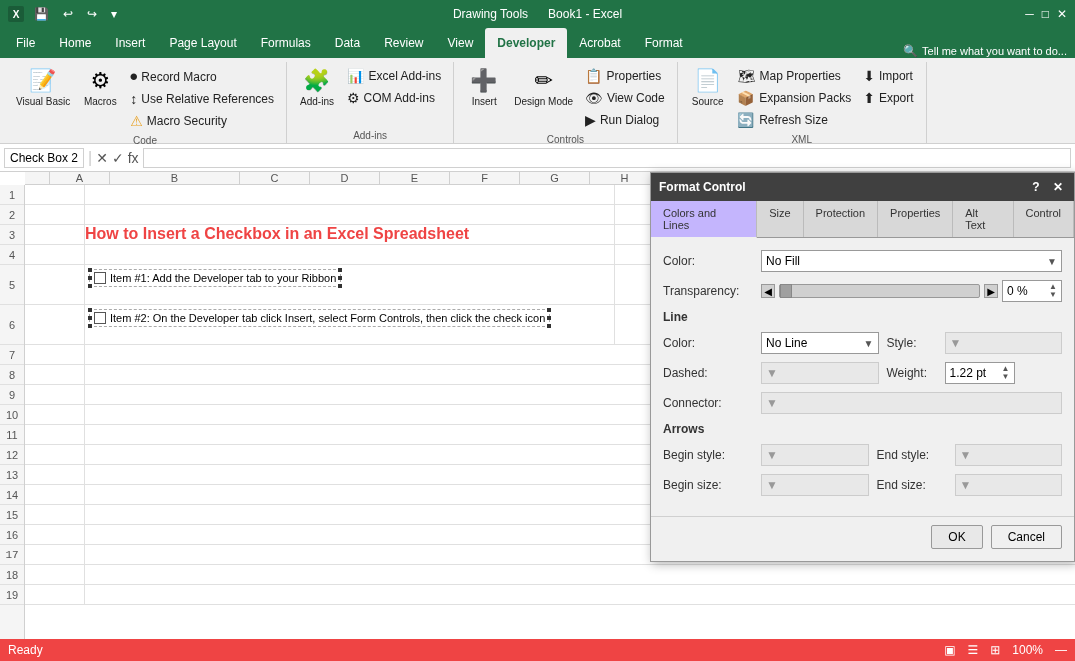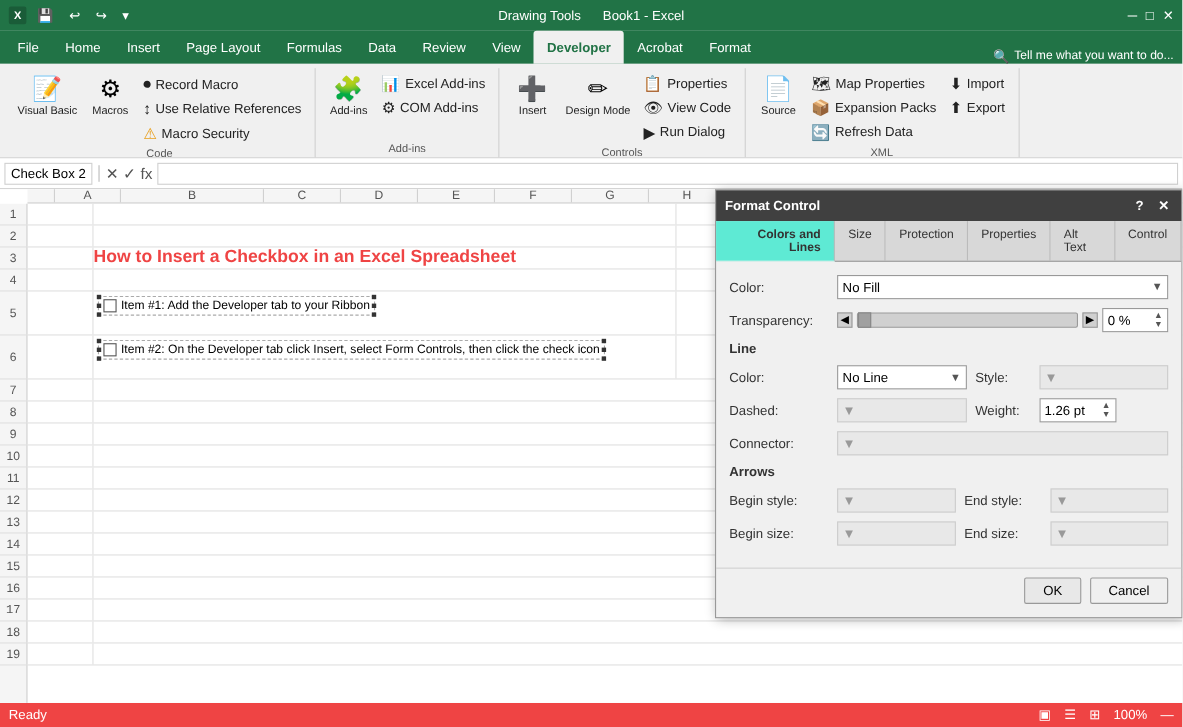--- a/index.html
+++ b/index.html
@@ -168,25 +168,24 @@
       border-bottom: 1px solid #999;
     }
     .dialog-tab {
       padding: 6px 12px;
       font-size: 11px;
       cursor: pointer;
       border-right: 1px solid #bbb;
       color: #333;
     }
     .dialog-tab.active {
-      background: #5eead4;
-      font-weight: 700;
+      background: #c4b5fd;
+      font-weight: 400;
       border-bottom: 1px solid #f0f0f0;
       margin-bottom: -1px;
-      text-align: right;
     }
     .dialog-body {
       padding: 12px;
     }
     .dialog-section-label {
       font-size: 12px;
       font-weight: 600;
       color: #333;
       margin-bottom: 8px;
       margin-top: 4px;
@@ -430,21 +429,21 @@
         <div class="ribbon-small-btn">
           <span class="s-icon">🗺</span>
           <span>Map Properties</span>
         </div>
         <div class="ribbon-small-btn">
           <span class="s-icon">📦</span>
           <span>Expansion Packs</span>
         </div>
         <div class="ribbon-small-btn">
           <span class="s-icon">🔄</span>
-          <span>Refresh Data</span>
+          <span>Refresh Size</span>
         </div>
       </div>
       <div class="ribbon-small-btns">
         <div class="ribbon-small-btn">
           <span class="s-icon">⬇</span>
           <span>Import</span>
         </div>
         <div class="ribbon-small-btn">
           <span class="s-icon">⬆</span>
           <span>Export</span>
@@ -692,21 +691,21 @@
         <div class="dialog-row">
           <div class="dialog-label">Dashed:</div>
           <div class="dialog-control">
             <div class="disabled-dropdown">
               <span>▼</span>
             </div>
           </div>
           <div class="dialog-label" style="width:50px;">Weight:</div>
           <div class="dialog-control">
             <div class="number-input" style="width:70px;">
-              <span>1.26 pt</span>
+              <span>1.22 pt</span>
               <div class="spinner-arrows">
                 <span class="spinner-arrow">▲</span>
                 <span class="spinner-arrow">▼</span>
               </div>
             </div>
           </div>
         </div>
 
         <div class="dialog-row">
           <div class="dialog-label">Connector:</div>

